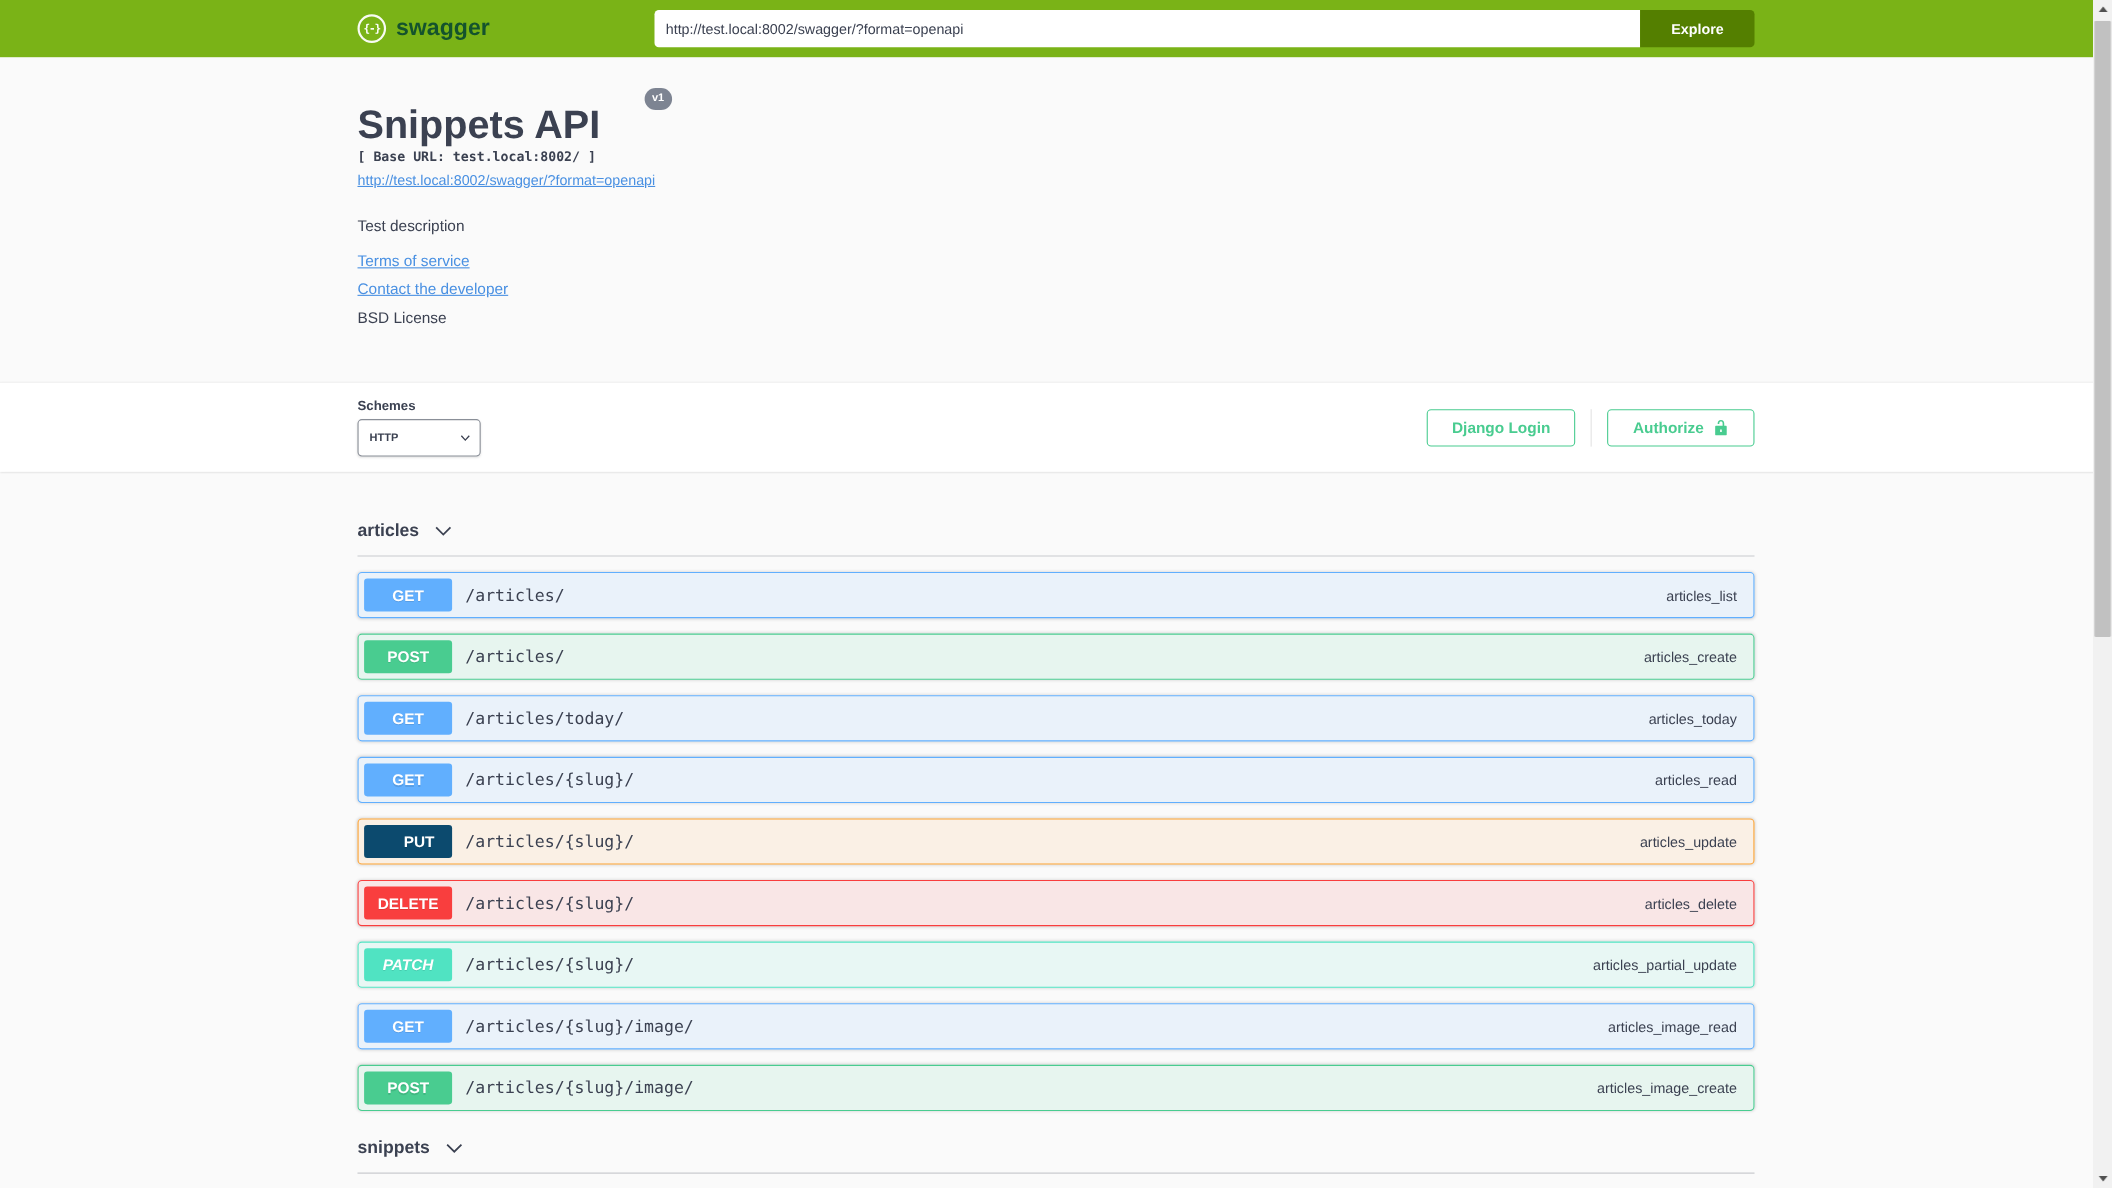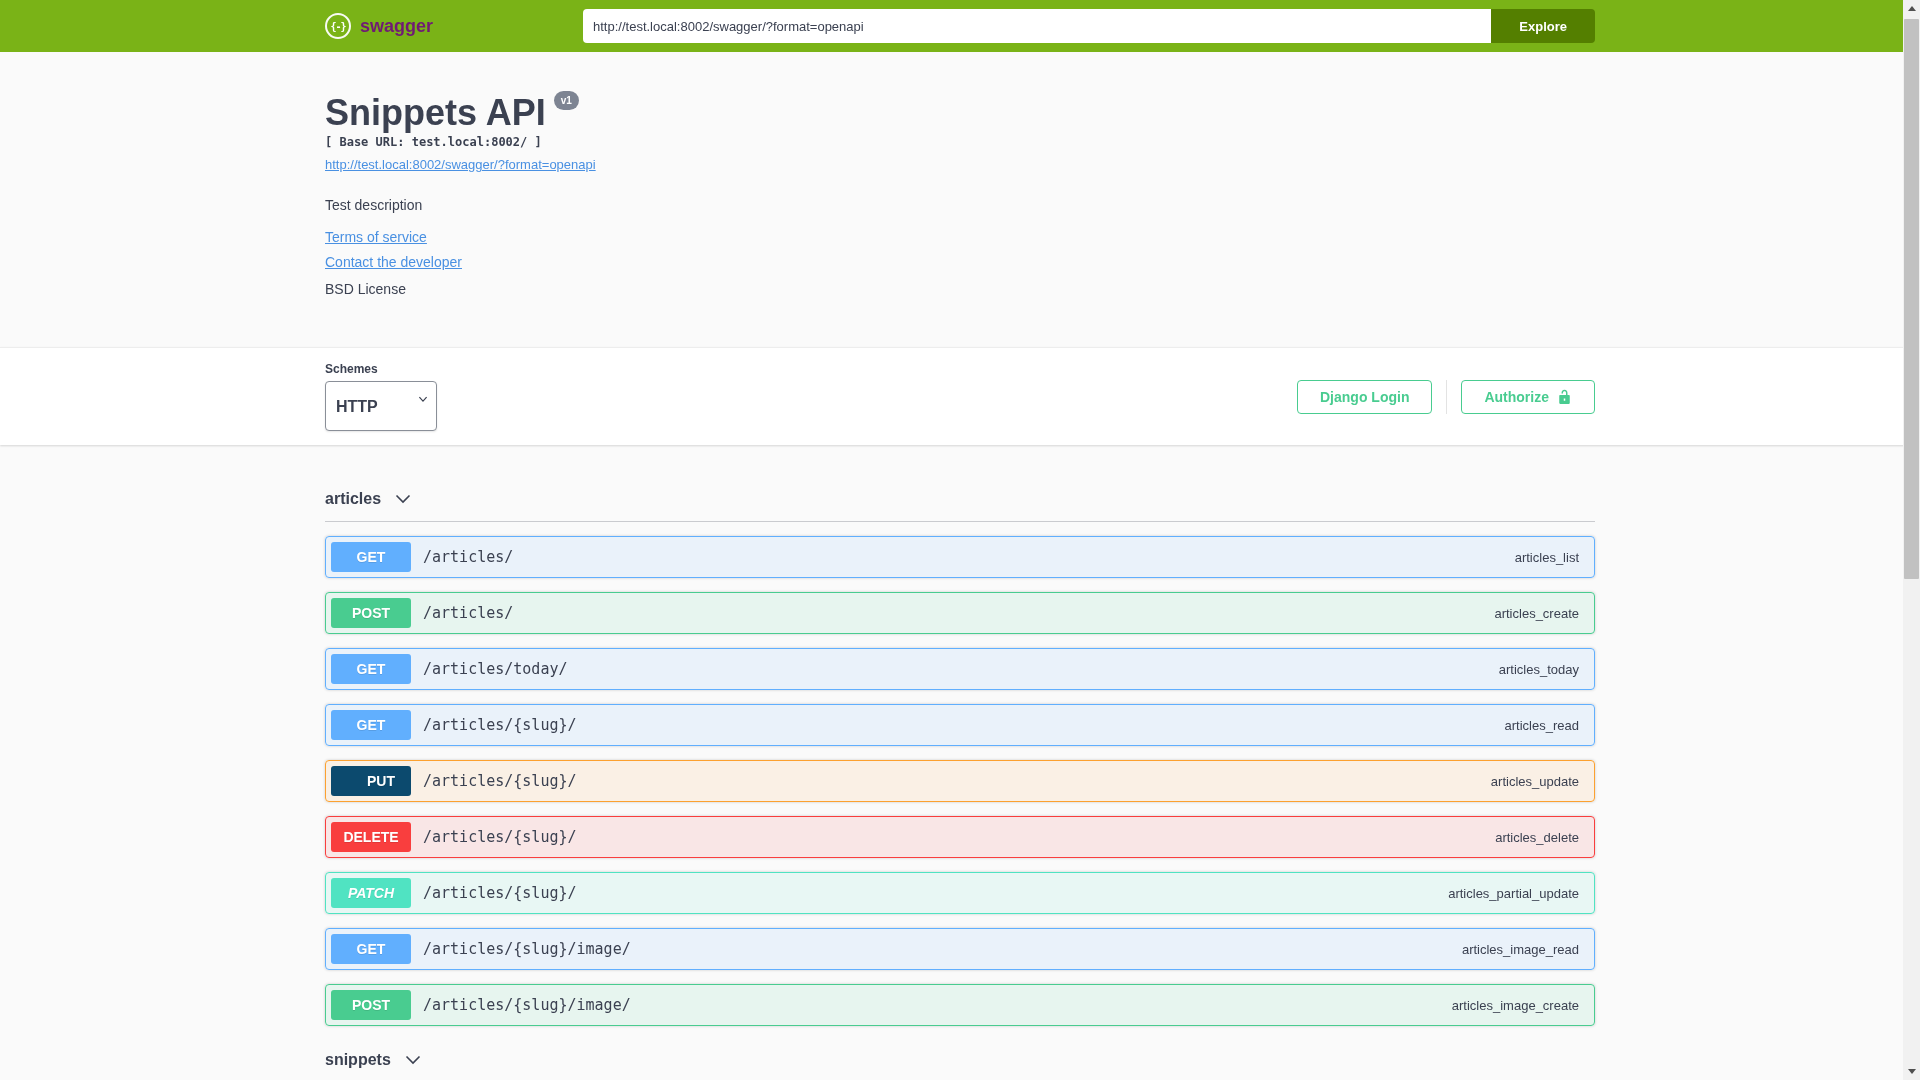--- a/index.html
+++ b/index.html
@@ -14,34 +14,34 @@
   
   .topbar { background: #7ab317; padding: 9px 0; width: 100%; }
   .topbar .wrapper { display: flex; align-items: center; }
   .topbar-logo { display: flex; align-items: center; gap: 9px; cursor: pointer; }
   .logo-circle {
     width: 26px; height: 26px; border: 2px solid rgba(255,255,255,.95); border-radius: 50%;
     display: flex; align-items: center; justify-content: center;
     color: #fff; font-family: "DejaVu Sans Mono", "Liberation Mono", monospace;
     font-size: 10px; font-weight: 700; letter-spacing: -1px;
   }
-  .brand { color: #701a75; font-size: 18px; font-weight: 700; }
+  .brand { color: #14532d; font-size: 21px; font-weight: 700; }
   .download-url-wrapper { flex: 1; display: flex; margin-left: 150px; }
   .download-url-input {
     flex: 1; height: 34px; border: none; outline: none; border-radius: 4px 0 0 4px;
     padding: 0 10px; font-size: 13px; color: #3b4151; background: #fff;
   }
   .download-url-button {
     height: 34px; border: none; background: #547f00; color: #fff;
     font-size: 13px; font-weight: 700; padding: 0 28px; border-radius: 0 4px 4px 0; cursor: pointer;
   }
 
   
   .information-container { padding: 40px 0 50px; }
-  .info-title { font-size: 36px; font-weight: 700; color: #3b4151; display: flex; align-items: center; line-height: 1.15; }
+  .info-title { font-size: 36px; font-weight: 700; color: #3b4151; display: flex; align-items: flex-start; line-height: 1.15; gap: 32px; }
   .version-badge {
     background: #7d8492; color: #fff; font-size: 10px; font-weight: 700;
     padding: 4px 7px; border-radius: 50px; margin-left: 8px; position: relative; top: -12px;
   }
   .base-url {
     font-family: "DejaVu Sans Mono", "Liberation Mono", monospace;
     font-size: 12px; font-weight: 600; color: #3b4151; margin: 2px 0 6px;
   }
   a, .link { color: #4990e2; text-decoration: underline; cursor: pointer; }
   .spec-link { font-size: 13px; display: inline-block; }
@@ -54,23 +54,23 @@
   
   .scheme-container {
     background: #fff; padding: 14px 0;
     border-top: 1px solid rgba(0,0,0,.07);
     box-shadow: 0 1px 2px 0 rgba(0,0,0,.15);
   }
   .scheme-container .wrapper { display: flex; justify-content: space-between; align-items: center; }
   .schemes-title { font-size: 12px; font-weight: 700; margin-bottom: 5px; }
   .scheme-select-wrap { position: relative; width: 112px; }
   .scheme-select {
-    width: 100%; height: 50px; appearance: none; -webkit-appearance: none;
+    width: 100%; height: 34px; appearance: none; -webkit-appearance: none;
     border: 1px solid #8a8f98; border-radius: 4px; background: #fff;
-    font-size: 16px; font-weight: 700; color: #3b4151; padding: 0 28px 0 10px; cursor: pointer;
+    font-size: 10px; font-weight: 700; color: #3b4151; padding: 0 28px 0 10px; cursor: pointer;
     box-shadow: 0 1px 2px rgba(0,0,0,.1);
   }
   .select-arrow { position: absolute; right: 8px; top: 10px; pointer-events: none; }
   .auth-wrapper { display: flex; align-items: center; }
   .btn-outline-green {
     background: transparent; border: 1px solid #49cc90; color: #49cc90;
     font-size: 14px; font-weight: 700; padding: 8px 22px; border-radius: 4px; cursor: pointer;
     display: flex; align-items: center; gap: 8px;
   }
   .btn-divider { width: 1px; height: 34px; background: #e3e3e3; margin: 0 14px; }

